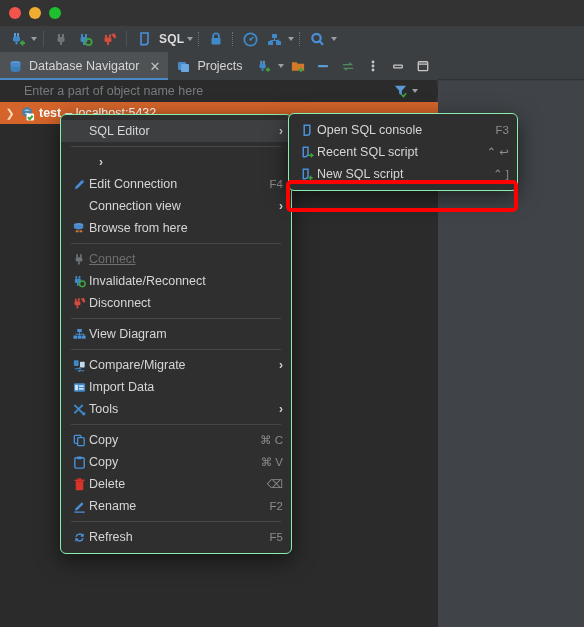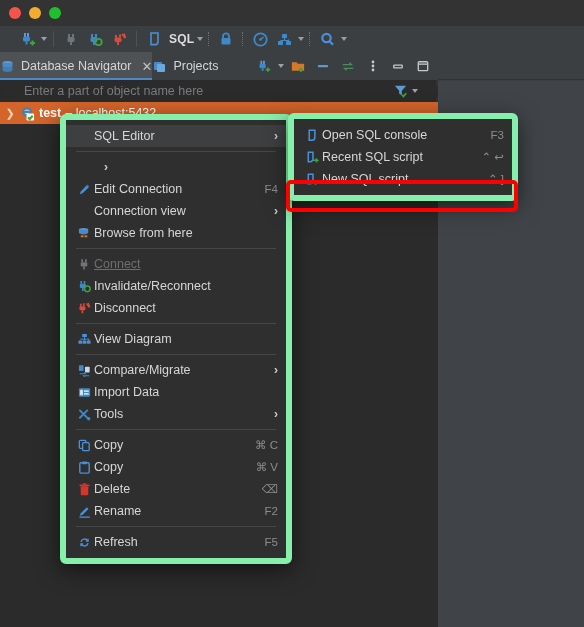--- a/index.html
+++ b/index.html
@@ -21,35 +21,35 @@
   }
   .tl { width:12px; height:12px; border-radius:50%; }
   .tl.red{ background:#f4544c; }
   .tl.yellow{ background:#f1ad31; }
   .tl.green{ background:#1fc02d; }
 
   
   .toolbar {
     position:absolute; left:0; top:26px; width:584px; height:26px;
     background:#3c3f41;
-    display:flex; align-items:center; padding-left:16px; gap:2px;
+    display:flex; align-items:center; padding-left:6px; gap:2px;
   }
   .tbtn { width:22px; height:22px; display:flex; align-items:center; justify-content:center; position:relative; }
   .caret-s { width:0;height:0;border-left:3px solid transparent;border-right:3px solid transparent;border-top:4px solid #9aa0a6; margin-left:1px;}
   .tsep { width:1px; height:16px; background:#4f5254; margin:0 4px; }
   .tdot { width:2px; height:14px; background:transparent; border-left:1px dotted #6d7174; margin:0 3px; }
   .sqlword { color:#dcdcdc; font-size:12px; font-weight:bold; letter-spacing:.2px; margin-left:2px;}
 
   
   .twtabs {
     position:absolute; left:0; top:52px; width:438px; height:28px;
     background:#3c3f41; display:flex; align-items:center;
   }
   .twtab {
-    height:28px; display:flex; align-items:center; gap:6px; padding:0 0;
+    height:28px; display:flex; align-items:center; gap:6px; padding:0 8px;
     color:#d6d6d6; font-size:12.5px; position:relative;
   }
   .twtab.active { background:#4e5254; }
   .twtab.active::after {
     content:""; position:absolute; left:0; right:0; bottom:0; height:2px; background:#4a88c7;
   }
   .twtab .x { color:#c0c0c0; font-size:13px; margin-left:4px; }
   .twspacer{ flex:1; }
   .twicons { display:flex; align-items:center; gap:3px; padding-right:4px; }
 
@@ -79,21 +79,21 @@
   
   .rightpane { position:absolute; left:438px; top:52px; width:146px; height:575px; background:#3c3f41; }
   .rtabbar { position:absolute; left:0; top:0; width:146px; height:28px; background:#3c3f41; border-bottom:1px solid #323232;}
   .reditor { position:absolute; left:0; top:29px; width:146px; height:546px; background:#404448; }
   .vsplit { position:absolute; left:436px; top:52px; width:2px; height:575px; background:#323232; }
 
   
   .menu {
     position:absolute;
     background:#2f2f2f;
-    border:6px solid #86efac;
+    border:1px solid #86efac;
     border-radius:6px;
     box-shadow:0 6px 22px rgba(0,0,0,.55);
     padding:5px 0;
   }
   #main-menu { left:60px; top:114px; width:232px; }
   #sub-menu  { left:288px; top:113px; width:230px; }
 
   .mi {
     display:flex; align-items:center; height:22px; padding:0 8px 0 8px;
     color:#d6d6d6; font-size:12.5px; white-space:nowrap; position:relative;

